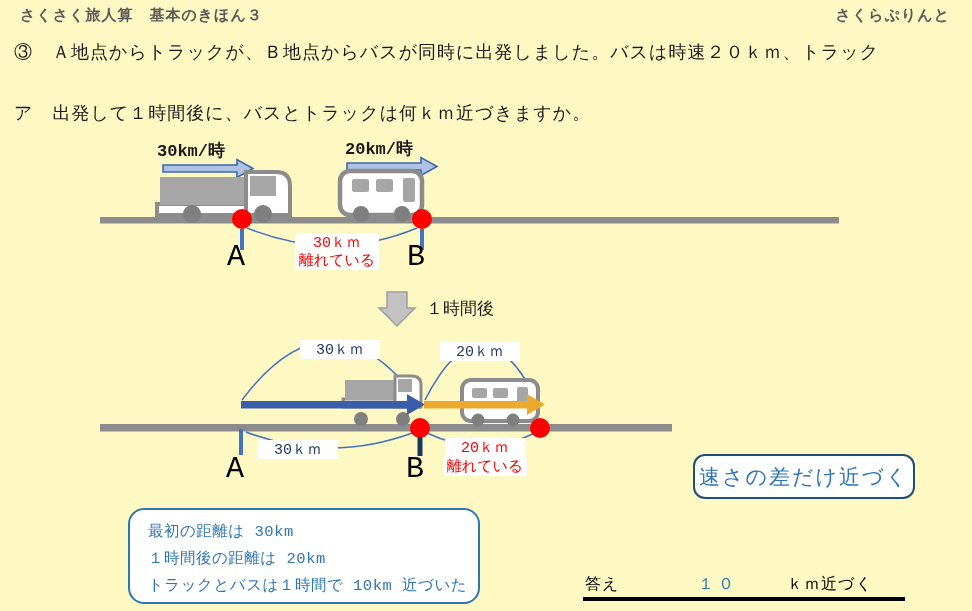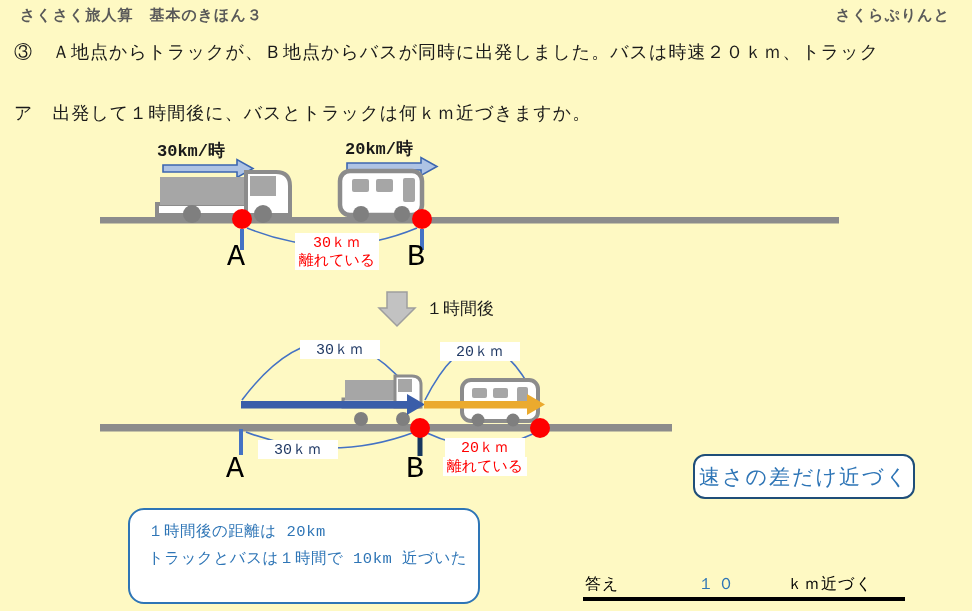--- a/index.html
+++ b/index.html
@@ -131,20 +131,21 @@
   <div class="txt redlbl" style="left:445px;top:438px;width:76px;">20ｋｍ</div>
   <div class="txt redlbl" style="left:443px;top:457px;width:80px;">離れている</div>
   <div class="txt pt" style="left:226px;top:452px;">A</div>
   <div class="txt pt" style="left:406px;top:452px;">B</div>
 
   <div class="callout">
     <span>速さの差だけ近づく</span>
   </div>
 
   <div class="summary">
+    <div>最初の距離は 30km</div>
     <div>１時間後の距離は 20km</div>
     <div>トラックとバスは１時間で 10km 近づいた</div>
   </div>
 
   <div class="txt ansrow" style="left:585px;top:574px;">答え</div>
   <div class="txt ansrow ansval" style="left:698px;top:574px;">１０</div>
   <div class="txt ansrow" style="left:787px;top:574px;">ｋｍ近づく</div>
   <div class="ansline"></div>
 
 </div>

